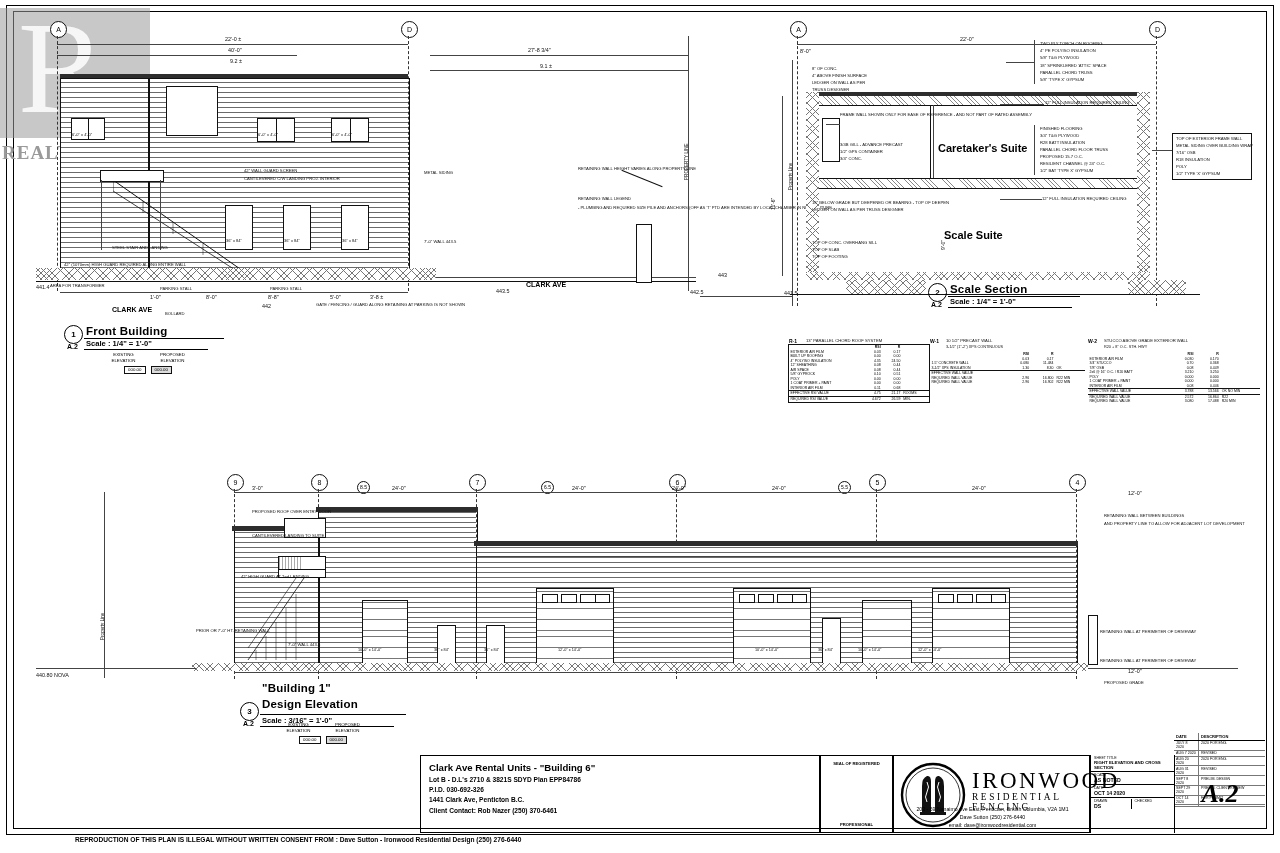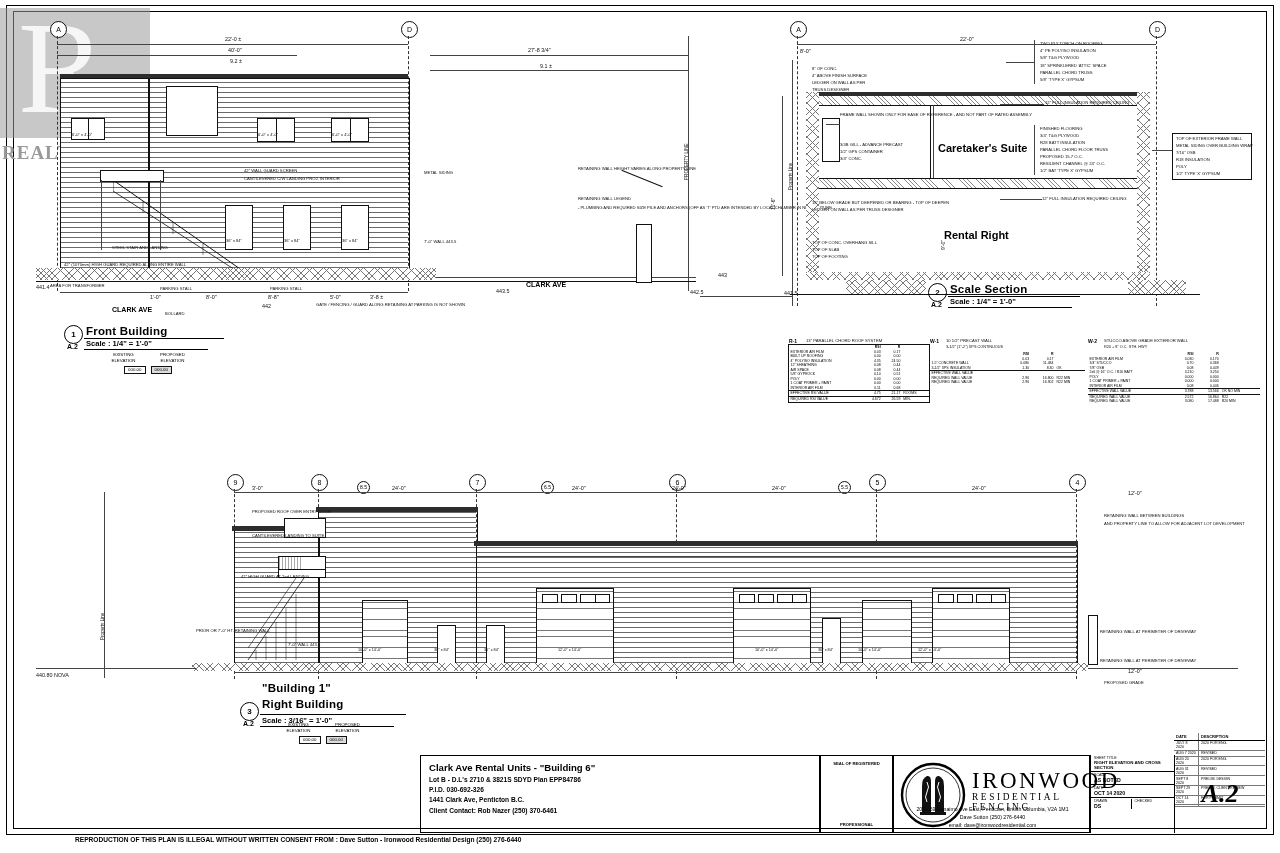--- a/index.html
+++ b/index.html
@@ -277,21 +277,21 @@
     <div style="position:absolute;left:822px;top:118px;width:16px;height:42px;border:0.7px solid #111;background:#fff;"></div>
 
     <div class="hline" style="left:806px;top:272px;width:344px;border-top:1.2px solid #111;"></div>
     <div class="concrete" style="left:806px;top:272px;width:344px;height:8px;"></div>
     <div class="concrete" style="left:846px;top:280px;width:80px;height:14px;"></div>
     <div class="concrete" style="left:1128px;top:280px;width:58px;height:14px;"></div>
     <div class="hline" style="left:790px;top:294px;width:410px;border-top:1px solid #111;"></div>
     <div class="hline thin" style="left:700px;top:296px;width:92px;"></div>
 
     <div class="bigroom" style="left:938px;top:142px;">Caretaker's Suite</div>
-    <div class="bigroom" style="left:944px;top:229px;">Rental Right</div>
+    <div class="bigroom" style="left:944px;top:229px;">Scale Suite</div>
 
     <div class="tinytxt" style="left:1040px;top:41px;">TWO PLY TORCH ON ROOFING</div>
     <div class="tinytxt" style="left:1040px;top:48px;">4" PE POLYISO INSULATION</div>
     <div class="tinytxt" style="left:1040px;top:55px;">5/8" T&amp;G PLYWOOD</div>
     <div class="tinytxt" style="left:1040px;top:63px;">18" SPRINKLERED 'ATTIC' SPACE</div>
     <div class="tinytxt" style="left:1040px;top:70px;">PARALLEL CHORD TRUSS</div>
     <div class="tinytxt" style="left:1040px;top:77px;">5/8" 'TYPE X' GYPSUM</div>
     <div class="vline thin" style="left:1034px;top:40px;height:44px;"></div>
     <div class="hline thin" style="left:1006px;top:62px;width:28px;"></div>
     <div class="tinytxt" style="left:1045px;top:100px;">12" FULL INSULATION REQUIRED CEILING</div>
@@ -671,21 +671,21 @@
     <div class="tinytxt" style="left:1100px;top:658px;width:70px;"><span>RETAINING WALL AT PERIMETER OF DRIVEWAY</span></div>
     <div class="tinytxt" style="left:1104px;top:680px;">PROPOSED GRADE</div>
 
     <div class="hline thin" style="left:234px;top:672px;width:842px;"></div>
     <div class="dimtxt" style="left:1128px;top:668px;">12'-0"</div>
 
     <div class="titleblk" style="left:240px;top:680px;width:260px;height:52px;">
       <div class="numcirc" style="top:22px;">3</div>
       <div class="sheetref" style="top:40px;">A.2</div>
       <div class="tname" style="top:2px;">"Building 1"</div>
-      <div class="tname" style="top:18px;">Right Building</div>
+      <div class="tname" style="top:18px;">Design Elevation</div>
       <div class="tscale" style="top:36px;">Scale : 3/16" = 1'-0"</div>
       <div class="underline" style="top:34px;width:146px;"></div>
       <div class="underline" style="top:46px;width:134px;"></div>
     </div>
     <div class="elevlegend" style="left:275px;top:722px;width:96px;">
       <div class="row">
           <div style="width:44px;white-space:pre-line;">EXISTING
 ELEVATION</div>
           <div style="width:44px;white-space:pre-line;">PROPOSED
 ELEVATION</div>

